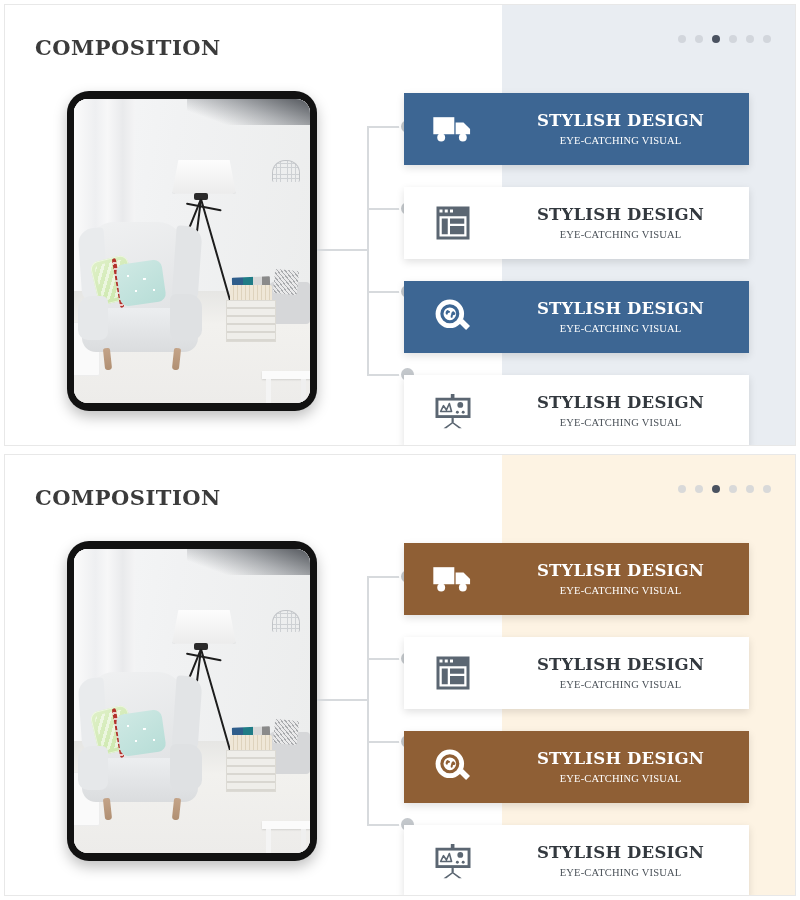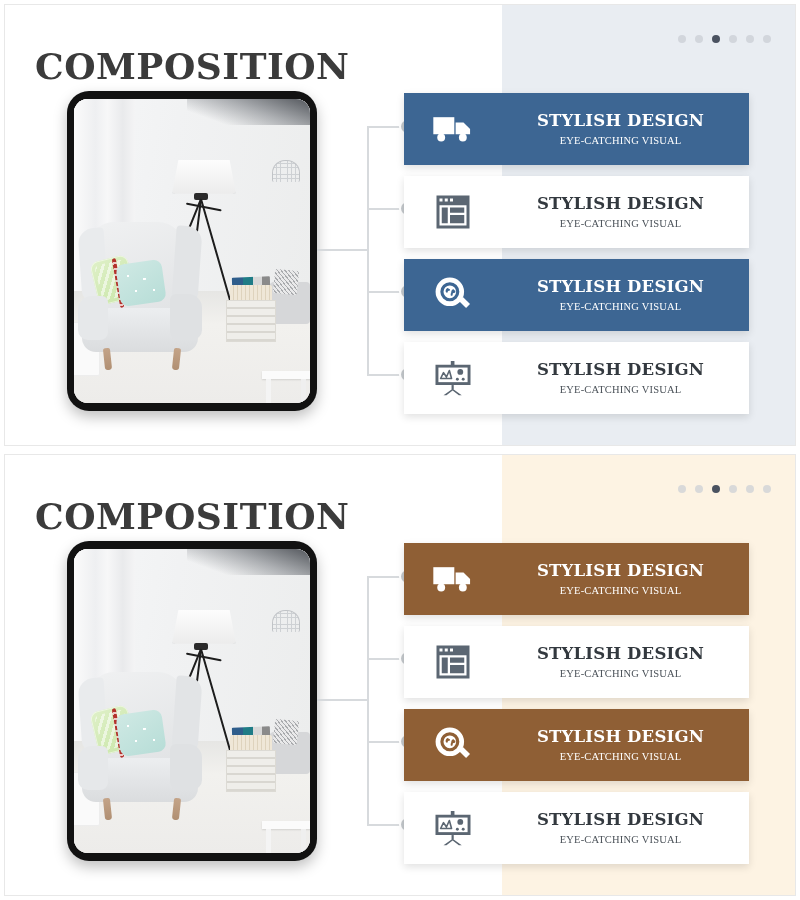--- a/index.html
+++ b/index.html
@@ -33,21 +33,21 @@
   }
   .slide.blue .tint-panel{background:#e9edf2;}
   .slide.brown .tint-panel{background:#fdf3e3;}
 
   
   .title{
     position:absolute;
     left:30px;top:16px;
     font-family:"DejaVu Serif", serif;
     font-weight:700;
-    font-size:36px;
+    font-size:21px;
     letter-spacing:0.5px;
     color:#3b3b3b;
     white-space:nowrap;
   }
 
   
   .dots{
     position:absolute;
     right:24px;top:30px;
     display:flex;gap:9px;align-items:center;
@@ -152,21 +152,21 @@
   .c-h-main{left:0;top:158px;width:50px;height:1.5px;}
   .c-v{left:50px;top:35px;width:1.5px;height:248px;}
   .c-branch{left:50px;width:40px;height:1.5px;}
   .c-knob{position:absolute;width:13px;height:13px;border-radius:50%;background:#c4c8cc;box-shadow:0 0 0 2px #ffffff;}
 
   
   .cards{position:absolute;left:399px;top:88px;width:345px;}
   .card{
     position:relative;
     height:72px;
-    margin-bottom:11px;
+    margin-bottom:22px;
     display:flex;align-items:center;
     box-shadow:0 3px 8px rgba(0,0,0,.12);
   }
   .card.light{background:#ffffff;}
   .slide.blue .card.accent{background:#3d6693;}
   .slide.brown .card.accent{background:#8f5f35;}
   .card-icon{
     width:98px;flex:0 0 98px;
     display:flex;align-items:center;justify-content:center;
   }

